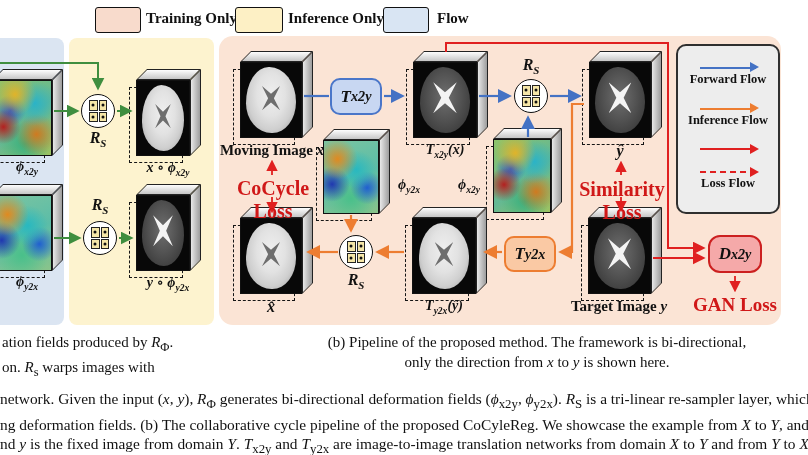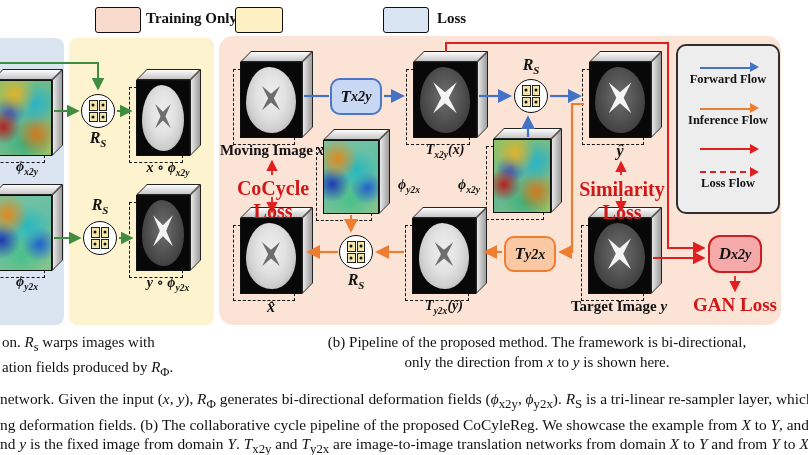--- a/index.html
+++ b/index.html
@@ -94,22 +94,23 @@
 
 <div id="canvas">
 
   <div class="panel panel-blue"></div>
   <div class="panel panel-yellow"></div>
   <div class="panel panel-pink"></div>
 
   <div class="swatch sw-train"></div>
   <div class="sw-label swl-train">Training Only</div>
   <div class="swatch sw-infer"></div>
+  <div class="sw-label swl-infer">Inference Only</div>
   <div class="swatch sw-both"></div>
-  <div class="sw-label swl-both">Loss</div>
+  <div class="sw-label swl-both">Flow</div>
 
   <div class="cube" style="left:-8px;top:80px;width:60px;height:76px;">
     <div class="ghost"></div>
       <div class="top3d"></div>
       <div class="side3d"></div>
     <div class="face">
         <div class="defo1"></div>
       </div>
   </div>
   <div class="lbl math" style="left:-10px;top:159px;width:74px;"><i>ϕ</i><sub>x2y</sub></div>
@@ -373,22 +374,22 @@
     <g stroke="#e02020" stroke-width="1.8" fill="none" stroke-dasharray="5 3">
       <path d="M272 175 V162" marker-end="url(#mr)"></path>
       <path d="M272 197 V211" marker-end="url(#mr)"></path>
       <path d="M621 175 V163" marker-end="url(#mr)"></path>
       <path d="M621 197 V210" marker-end="url(#mr)"></path>
       <path d="M735 276 V290" marker-end="url(#mr)"></path>
     </g>
   </svg>
 
   <div class="cap cap-a">
+    <div>ation fields produced by <i>R</i><sub>Φ</sub>.</div>
     <div>on. <i>R</i><sub>s</sub> warps images with</div>
-    <div>ation fields produced by <i>R</i><sub>Φ</sub>.</div>
   </div>
   <div class="cap cap-b">
     <div>(b) Pipeline of  the proposed method. The framework is bi-directional,</div>
     <div>only the direction from <i>x</i> to <i>y</i> is shown here.</div>
   </div>
 
   <div class="para">
     <div class="pline">network. Given the input (<i>x</i>, <i>y</i>), <i>R</i><sub>Φ</sub> generates bi-directional deformation fields (<i>ϕ</i><sub>x2y</sub>, <i>ϕ</i><sub>y2x</sub>). <i>R</i><sub>S</sub> is a tri-linear re-sampler layer, which warps the</div>
     <div class="pline">ng deformation fields. (b) The collaborative cycle pipeline of the proposed CoCyleReg. We showcase the example from <i>X</i> to <i>Y</i>, and  is the</div>
     <div class="pline">nd <i>y</i> is the fixed image from domain <i>Y</i>. <i>T</i><sub>x2y</sub> and <i>T</i><sub>y2x</sub> are image-to-image translation networks from domain <i>X</i> to <i>Y</i> and from <i>Y</i> to <i>X</i>,</div>

